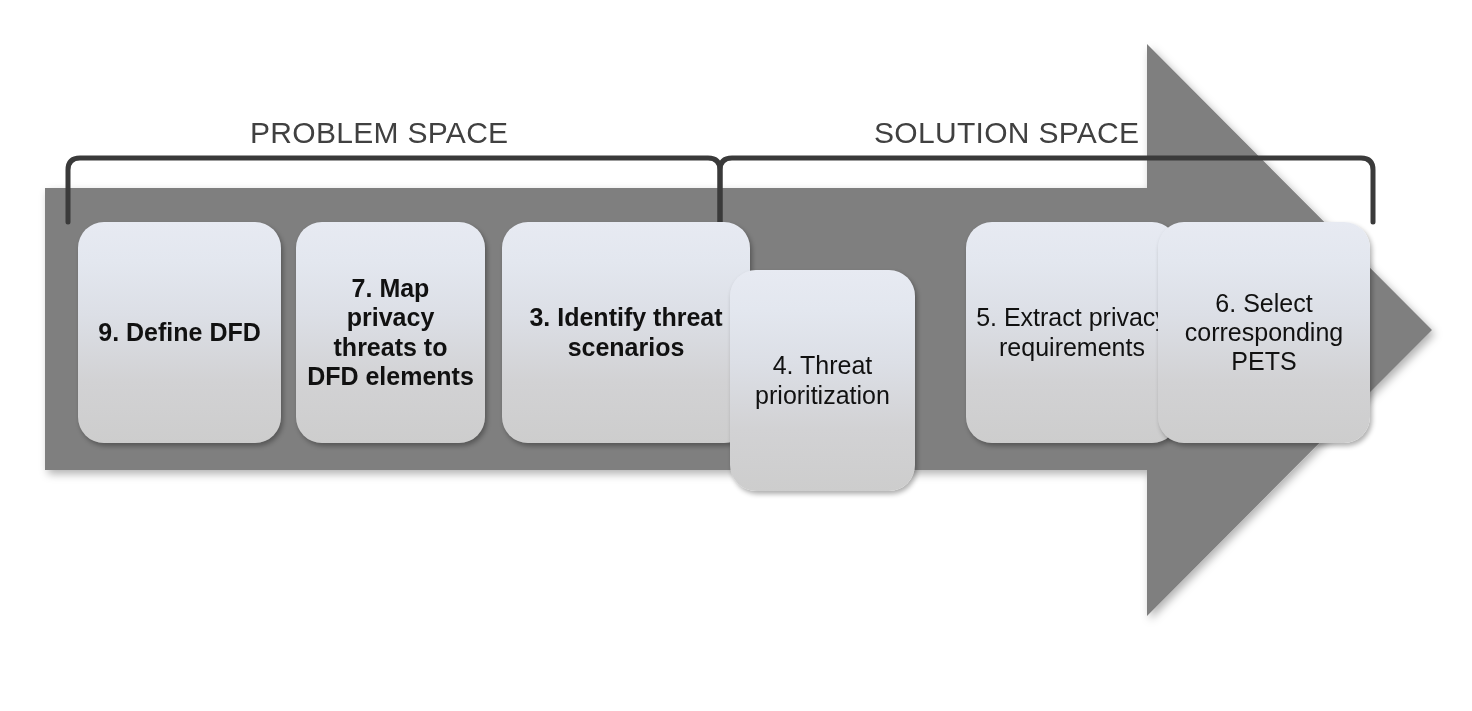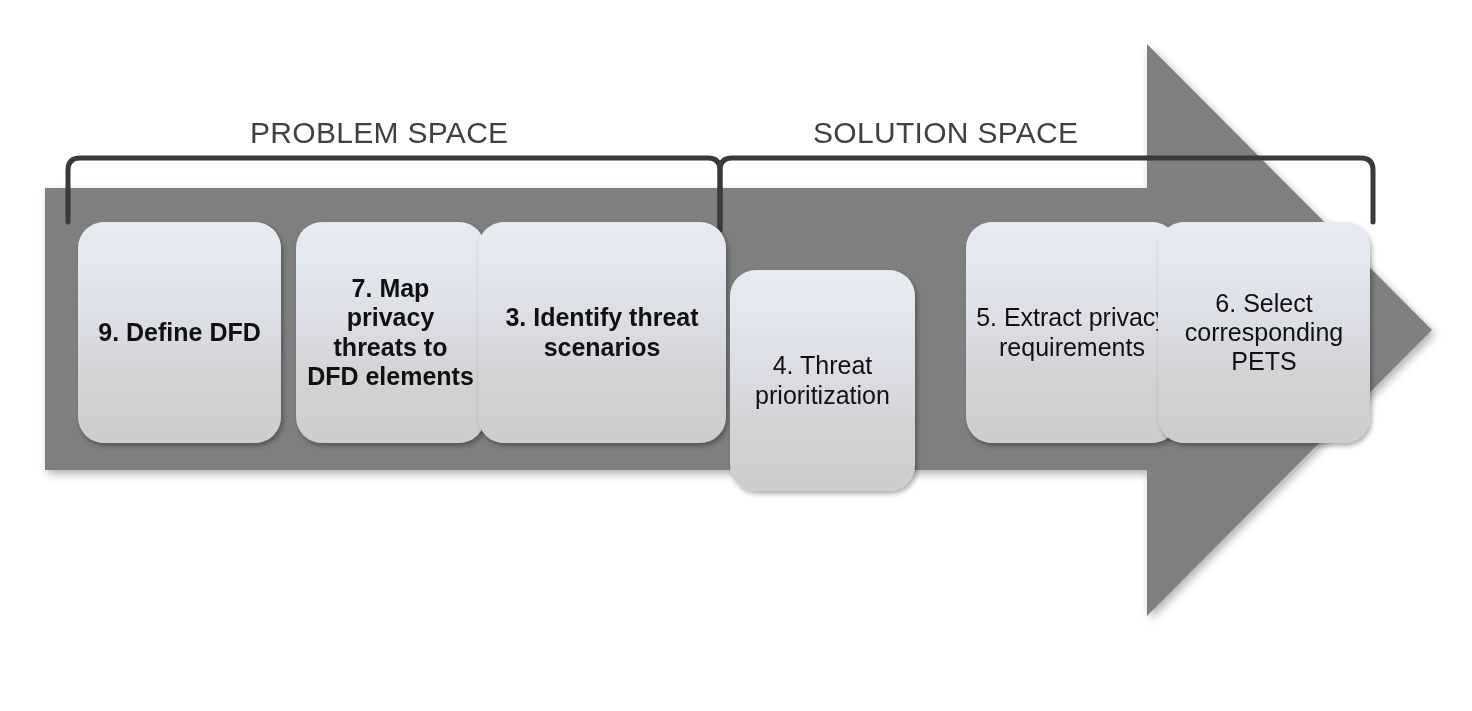--- a/index.html
+++ b/index.html
@@ -47,21 +47,21 @@
     white-space: nowrap;
     text-align: center;
     line-height: 1;
   }
   #label-problem {
     left: 250px;
     top: 118px;
     width: 240px;
   }
   #label-solution {
-    left: 813px;
+    left: 874px;
     top: 118px;
     width: 252px;
   }
 
   
   .step-box {
     position: absolute;
     top: 222px;
     height: 221px;
     border-radius: 26px;
@@ -136,21 +136,21 @@
   <div class="section-label" id="label-solution">SOLUTION SPACE</div>
 
   <div class="step-box" id="step-1" style="left:78px; width:203px;">
     <div class="step-label bold">9. Define DFD</div>
   </div>
 
   <div class="step-box" id="step-2" style="left:296px; width:189px;">
     <div class="step-label bold">7. Map privacy threats to DFD elements</div>
   </div>
 
-  <div class="step-box" id="step-3" style="left:478px; width:248px;">
+  <div class="step-box" id="step-3" style="left:502px; width:248px;">
     <div class="step-label bold">3. Identify threat scenarios</div>
   </div>
 
   <div class="step-box" id="step-4" style="left:730px; width:185px;margin-top:48px;">
     <div class="step-label regular">4. Threat prioritization</div>
   </div>
 
   <div class="step-box" id="step-5" style="left:932px; width:212px;margin-left:34px;">
     <div class="step-label regular">5. Extract privacy requirements</div>
   </div>

